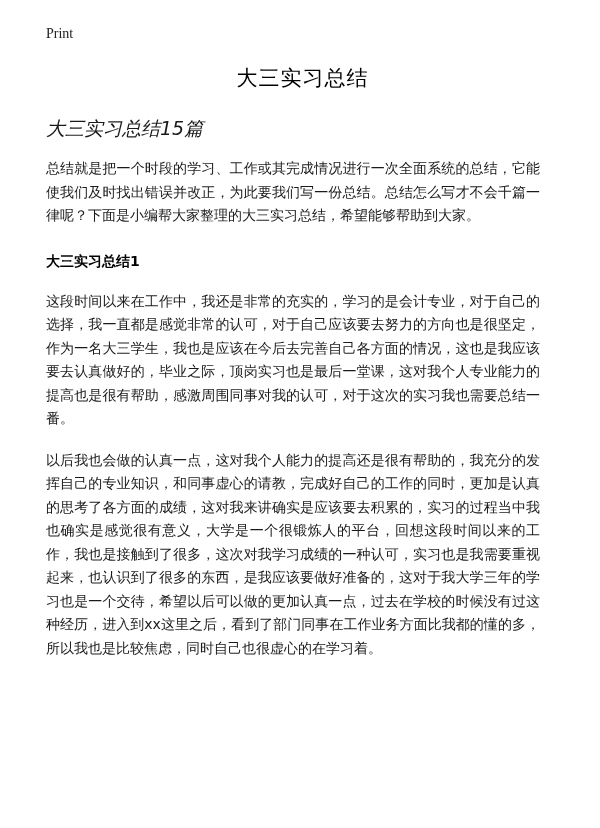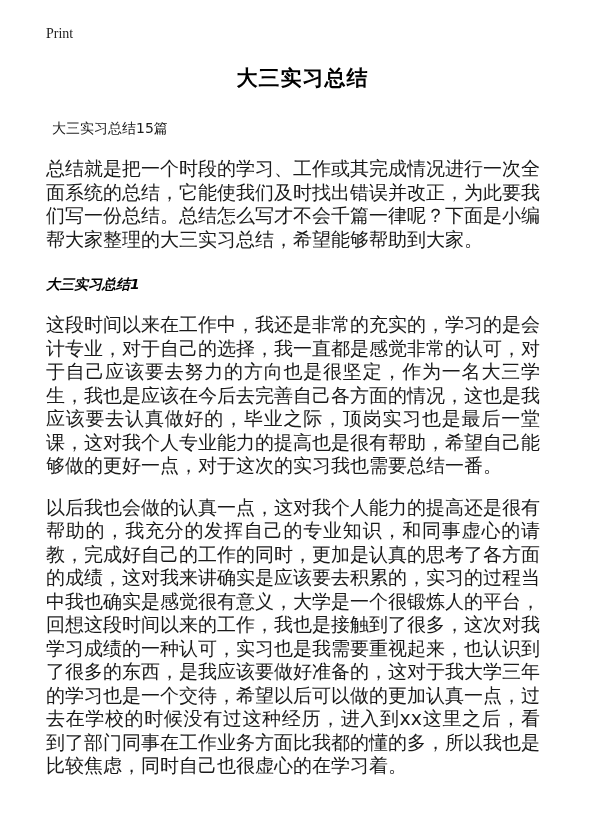--- a/index.html
+++ b/index.html
@@ -34,51 +34,51 @@
     text-decoration: none;
     display: inline-block;
     cursor: pointer;
   }
   .doc-title {
     margin: 22px 0 0 5px;
     padding: 0 46px;
     text-align: center;
     font-family: "DejaVu Sans", "Liberation Sans", sans-serif;
     font-size: 21px;
-    font-weight: bold;
+    font-weight: normal;
     letter-spacing: 1px;
     color: #000000;
     line-height: 30px;
   }
   .content {
     padding: 0 44px 0 46px;
   }
   .subtitle {
-    margin: 24px 0 0 6px;
-    font-size: 14px;
+    margin: 24px 0 0 0;
+    font-size: 19px;
     line-height: 22px;
     color: #1a1a1a;
     font-weight: normal;
+    font-style: italic;
   }
   p.para {
     margin: 18px 16px 0 0;
-    font-size: 19px;
+    font-size: 14px;
     line-height: 23.5px;
     color: #1a1a1a;
     text-align: justify;
     text-justify: inter-ideograph;
     word-break: break-all;
   }
   h2.section-heading {
     margin: 22px 0 0 0;
     font-size: 14px;
     line-height: 22px;
     font-weight: bold;
     color: #000000;
-    font-style: italic;
   }
 </style>
 </head>
 <body>
 
 <div class="page">
 
   <div class="print-bar">
     <a class="print-link" href="#">Print</a>
   </div>
@@ -86,17 +86,17 @@
   <h1 class="doc-title">大三实习总结</h1>
 
   <div class="content">
 
     <div class="subtitle">大三实习总结15篇</div>
 
     <p class="para">总结就是把一个时段的学习、工作或其完成情况进行一次全面系统的总结，它能使我们及时找出错误并改正，为此要我们写一份总结。总结怎么写才不会千篇一律呢？下面是小编帮大家整理的大三实习总结，希望能够帮助到大家。</p>
 
     <h2 class="section-heading">大三实习总结1</h2>
 
-    <p class="para">这段时间以来在工作中，我还是非常的充实的，学习的是会计专业，对于自己的选择，我一直都是感觉非常的认可，对于自己应该要去努力的方向也是很坚定，作为一名大三学生，我也是应该在今后去完善自己各方面的情况，这也是我应该要去认真做好的，毕业之际，顶岗实习也是最后一堂课，这对我个人专业能力的提高也是很有帮助，希望自己能够做的更好一点，对于这次的实习我也需要总结一番。</p>
+    <p class="para">这段时间以来在工作中，我还是非常的充实的，学习的是会计专业，对于自己的选择，我一直都是感觉非常的认可，对于自己应该要去努力的方向也是很坚定，作为一名大三学生，我也是应该在今后去完善自己各方面的情况，这也是我应该要去认真做好的，毕业之际，顶岗实习也是最后一堂课，这对我个人专业能力的提高也是很有帮助，感激周围同事对我的认可，对于这次的实习我也需要总结一番。</p>
     <p class="para">以后我也会做的认真一点，这对我个人能力的提高还是很有帮助的，我充分的发挥自己的专业知识，和同事虚心的请教，完成好自己的工作的同时，更加是认真的思考了各方面的成绩，这对我来讲确实是应该要去积累的，实习的过程当中我也确实是感觉很有意义，大学是一个很锻炼人的平台，回想这段时间以来的工作，我也是接触到了很多，这次对我学习成绩的一种认可，实习也是我需要重视起来，也认识到了很多的东西，是我应该要做好准备的，这对于我大学三年的学习也是一个交待，希望以后可以做的更加认真一点，过去在学校的时候没有过这种经历，进入到xx这里之后，看到了部门同事在工作业务方面比我都的懂的多，所以我也是比较焦虑，同时自己也很虚心的在学习着。</p>
 
   </div>
 </div>
 
 </body></html>

